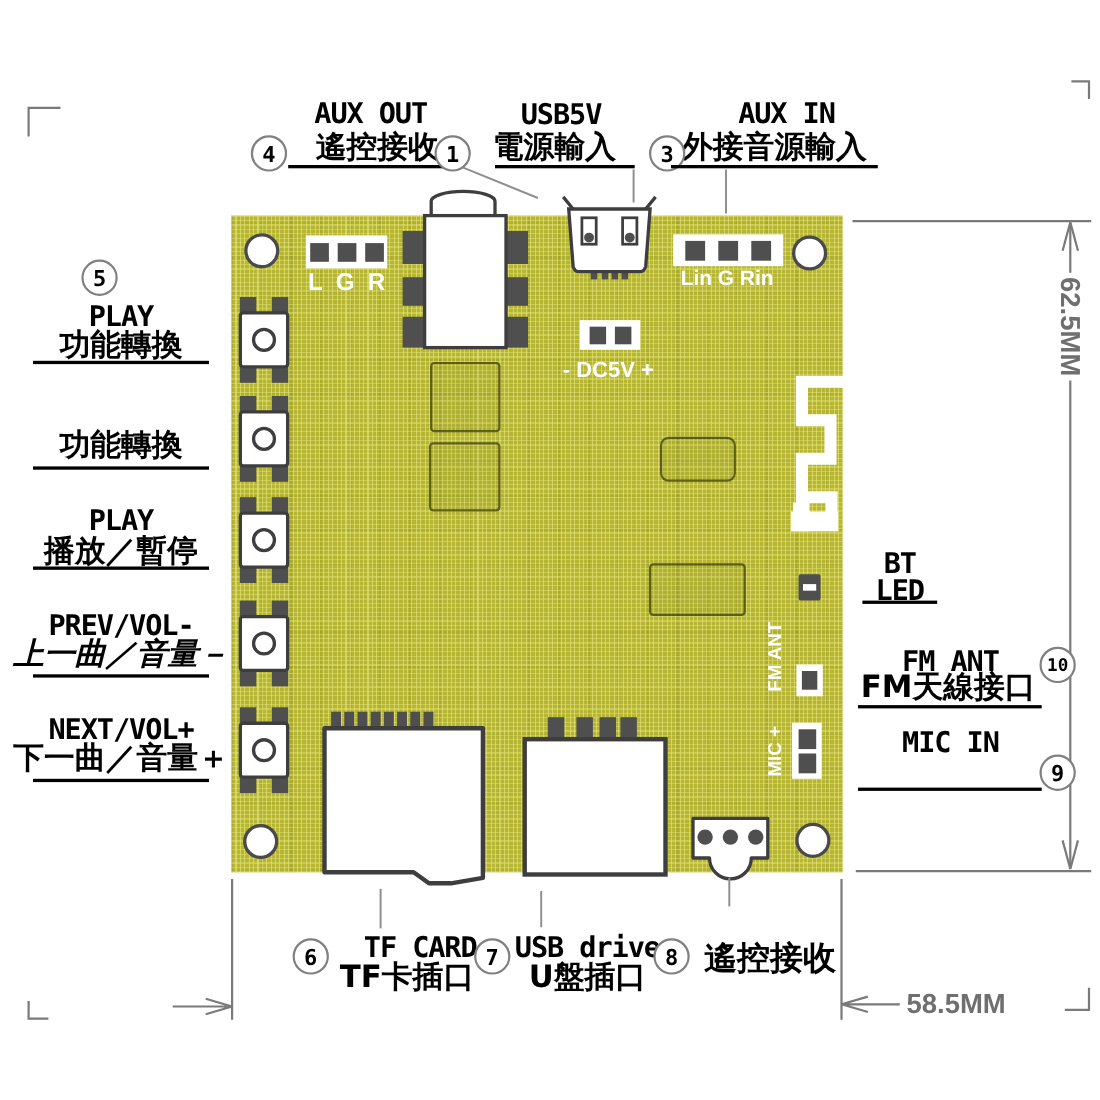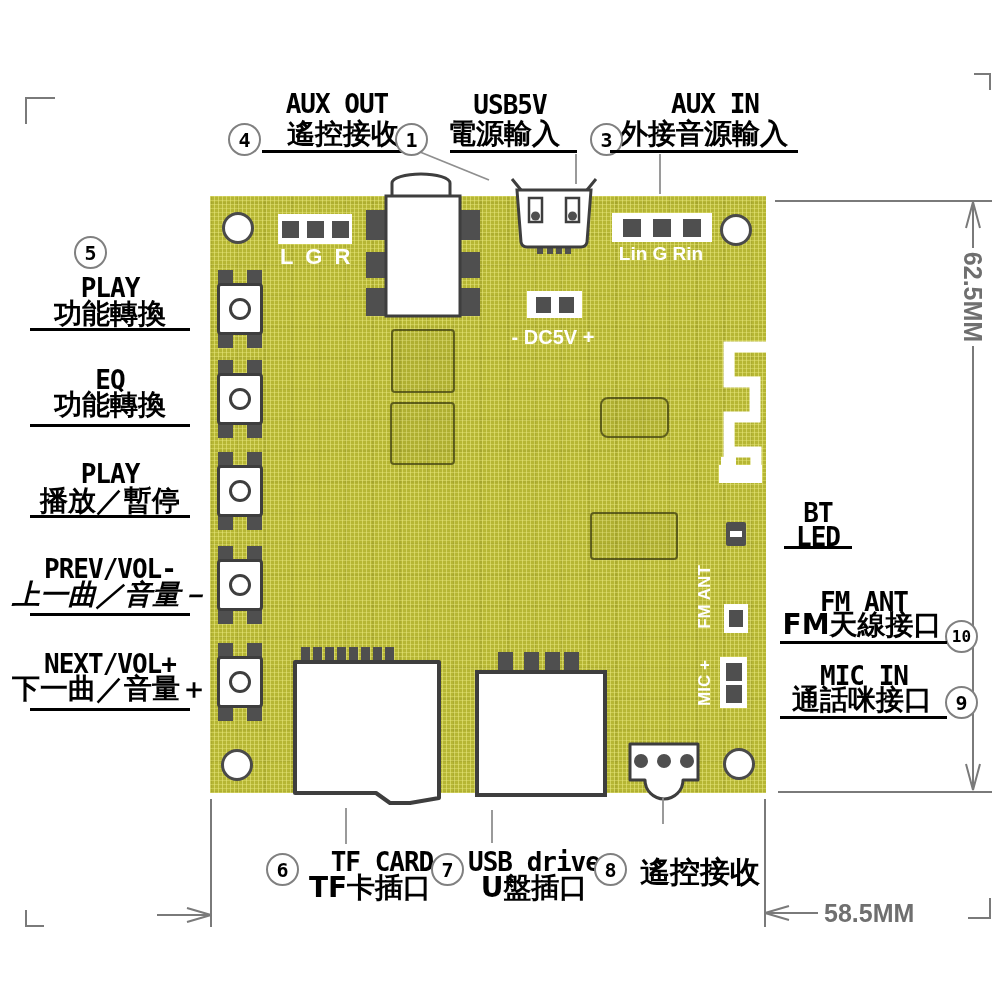--- a/index.html
+++ b/index.html
@@ -238,21 +238,20 @@
   <div class="en-label" style="left:645px;top:91px;width:140px;">AUX IN</div>
   <div class="zh-label" style="left:608px;top:119px;width:192px;">外接音源輸入</div>
   <div class="ref" style="left:590px;top:123px;">3</div>
   <div class="rule" style="left:610px;top:150px;width:188px;"></div>
 
   <div class="ref" style="left:74px;top:236px;">5</div>
   <div class="en-label" style="left:5px;top:275px;width:210px;">PLAY</div>
   <div class="zh-label" style="left:5px;top:299px;width:210px;">功能轉換</div>
   <div class="rule" style="left:30px;top:328px;width:160px;"></div>
 
-  <div class="en-label" style="left:5px;top:367px;width:210px;">EQ</div>
   <div class="zh-label" style="left:5px;top:390px;width:210px;">功能轉換</div>
   <div class="rule" style="left:30px;top:424px;width:160px;"></div>
 
   <div class="en-label" style="left:5px;top:461px;width:210px;">PLAY</div>
   <div class="zh-label" style="left:5px;top:486px;width:210px;">播放／暫停</div>
   <div class="rule" style="left:30px;top:515px;width:160px;"></div>
 
   <div class="en-label" style="left:5px;top:556px;width:210px;">PREV/VOL-</div>
   <div class="zh-label" style="left:0px;top:580px;width:220px;font-style:italic;">上一曲／音量－</div>
   <div class="rule" style="left:30px;top:613px;width:160px;"></div>
@@ -260,25 +259,24 @@
   <div class="en-label" style="left:5px;top:651px;width:210px;">NEXT/VOL+</div>
   <div class="zh-label" style="left:0px;top:674px;width:220px;">下一曲／音量＋</div>
   <div class="rule" style="left:30px;top:708px;width:160px;"></div>
 
   <div class="en-label" style="left:782px;top:500px;width:72px;">BT</div>
   <div class="en-label" style="left:782px;top:524px;width:72px;">LED</div>
   <div class="rule" style="left:784px;top:546px;width:68px;"></div>
 
   <div class="en-label" style="left:778px;top:589px;width:172px;">FM ANT</div>
   <div class="zh-label" style="left:776px;top:610px;width:172px;">FM天線接口</div>
-  <div class="ref small" style="left:945px;top:620px;">10</div>
+  <div class="ref small" style="left:945px;top:588px;">10</div>
   <div class="rule" style="left:780px;top:641px;width:167px;"></div>
 
   <div class="en-label" style="left:778px;top:663px;width:172px;">MIC IN</div>
-  <div class="zh-label" style="left:776px;top:685px;width:172px;">通話咪接口</div>
   <div class="ref" style="left:945px;top:686px;">9</div>
   <div class="rule" style="left:780px;top:716px;width:167px;"></div>
 
   <div class="ref" style="left:266px;top:853px;">6</div>
   <div class="en-label" style="left:314px;top:849px;width:136px;">TF CARD</div>
   <div class="zh-label" style="left:302px;top:873px;width:136px;">TF卡插口</div>
 
   <div class="ref" style="left:431px;top:853px;">7</div>
   <div class="en-label" style="left:466px;top:849px;width:136px;">USB drive</div>
   <div class="zh-label" style="left:466px;top:873px;width:136px;">U盤插口</div>

